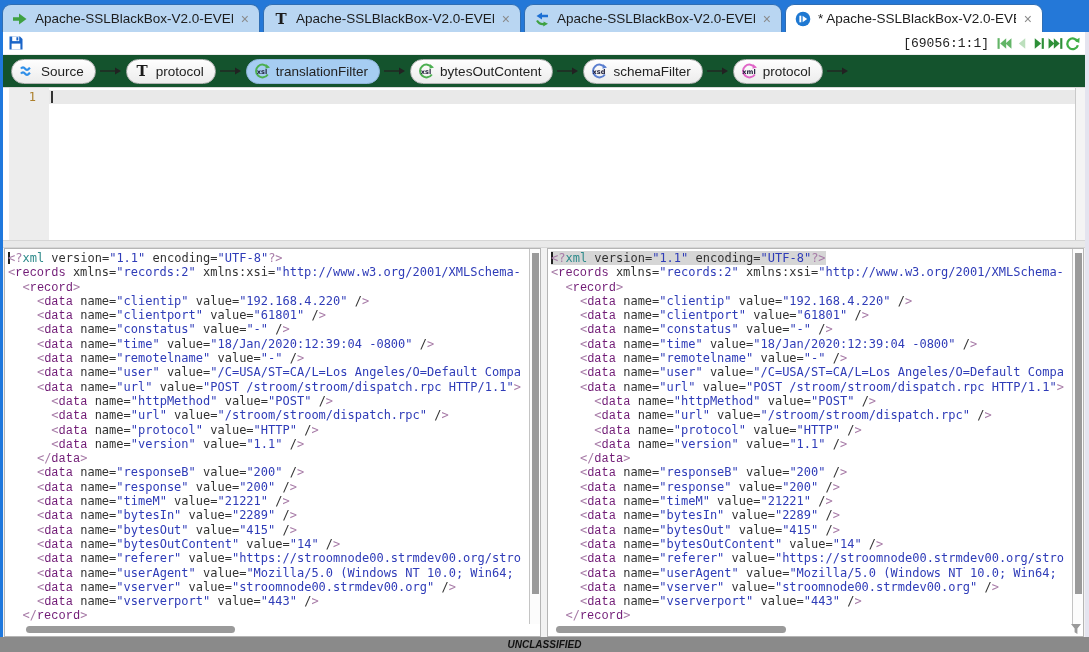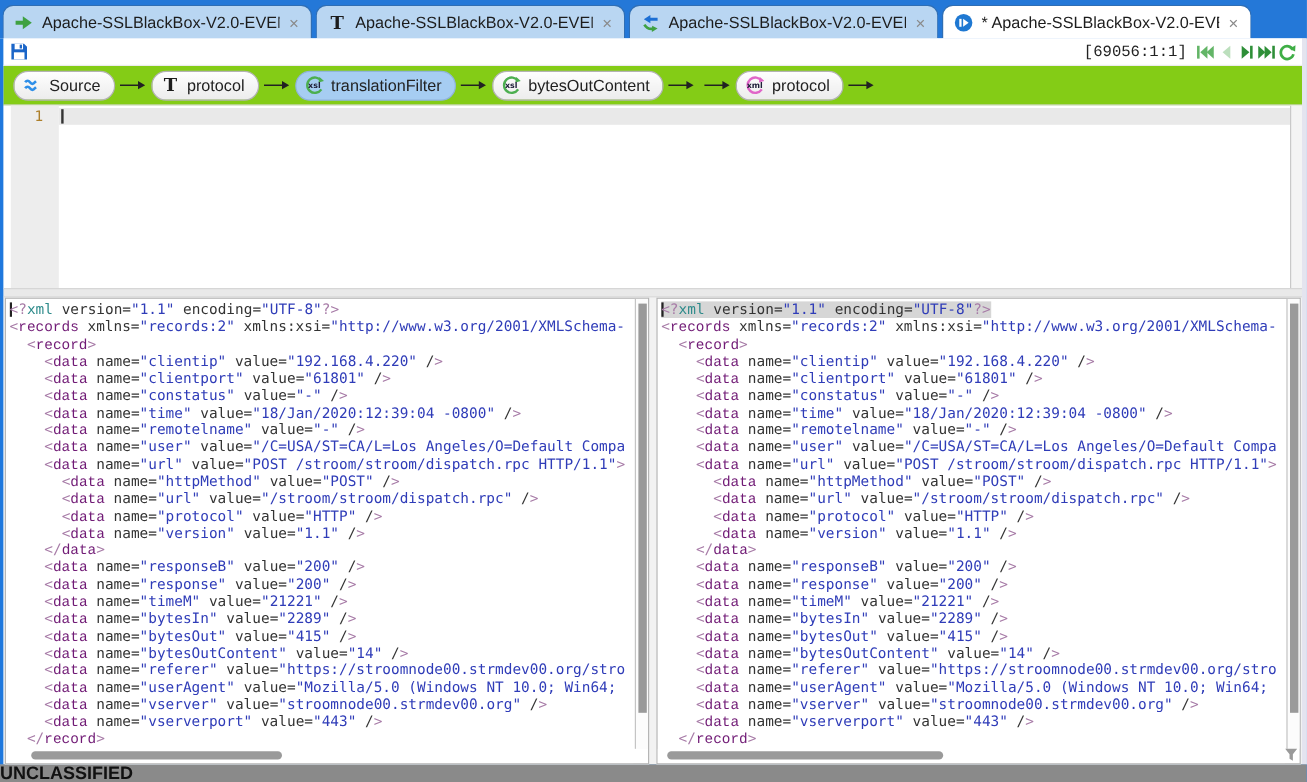--- a/index.html
+++ b/index.html
@@ -41,21 +41,21 @@
   .save-btn { width:16px; height:16px; display:inline-flex; }
   .step-pos { margin-left:auto; font-size:13px; color:#222; margin-right:7px;font-family:Liberation Mono, monospace; }
   .navbtn { width:16px; height:15px; display:inline-flex; margin-left:1px; }
   .nav-first   { color:#63b567; }
   .nav-back    { color:#bcdfbd; }
   .nav-fwd     { color:#2e8f38; }
   .nav-last    { color:#2e8f38; }
   .nav-refresh { color:#3fae46; }
 
   
-  .pipeline { height:33px; background:#84cc16; display:flex; align-items:center;
+  .pipeline { height:33px; background:#14532d; display:flex; align-items:center;
     padding-left:8px; flex:0 0 auto; border-bottom:1px solid #d8d8d8; }
   .pel {
     display:inline-flex; align-items:center; gap:6px; height:25px;
     padding:0 11px 0 7px; border:1px solid #b3b3b3; border-radius:13px;
     background:linear-gradient(#fefefe,#ececec); font-size:13.5px; color:#222;
     white-space:nowrap;
   }
   .pel.selected { background:#a6cdf2; border-color:#8fb4da; }
   .pel .picon { width:16px; height:16px; display:inline-flex; }
   .parrow { margin:0 3px; display:inline-flex; }
@@ -90,22 +90,22 @@
   .tk-str  { color:#2f3cb8; }
   .tk-punc { color:#a77ba7; }
   .vscroll { position:absolute; top:0; right:0; bottom:12px; width:11px;
     border-left:1px solid #c4c4c4; background:#fcfcfc; }
   .vthumb { position:absolute; left:2px; width:7px; top:1%; height:91%; background:#9a9a9a; }
   .hscroll { position:absolute; left:0; right:12px; bottom:0; height:12px; background:#fff; }
   .hthumb { position:absolute; top:2px; height:7px; border-radius:4px; background:#9a9a9a; }
   .funnel { position:absolute; right:1px; bottom:1px; width:12px; height:12px; display:inline-flex; }
 
   
-  .banner { height:15px; background:#8a8a8a; color:#111; font-size:15px;
-    font-weight:bold; line-height:15px; flex:0 0 auto; }
+  .banner { height:15px; background:#8a8a8a; color:#111; font-size:10px;
+    font-weight:bold; text-align:center; line-height:15px; flex:0 0 auto;font-style:italic; }
 </style>
 </head>
 <body>
 
 <div class="window">
 
   <div class="tabbar" id="tabbar">
       <div class="tab">
         <span class="ticon">
           <svg viewBox="0 0 16 16" width="16" height="16">
@@ -248,20 +248,30 @@
               <text x="8" y="10.6" font-family="DejaVu Sans, sans-serif" font-size="6.6" font-weight="bold" text-anchor="middle" fill="#20203a">xsl</text>
             </svg>
           </span>
           <span>bytesOutContent</span>
         </span>
         <span class="parrow">
           <svg viewBox="0 0 24 10" width="24" height="10">
             <path d="M1 5 H17" stroke="#222" stroke-width="1.3" fill="none"></path>
             <path d="M16 1.6 L22 5 L16 8.4 z" fill="#222"></path>
           </svg>
+        </span>
+        <span class="pel">
+          <span class="picon">
+            <svg viewBox="0 0 16 16" width="16" height="16">
+              <path d="M13.8 11.5 A6.4 6.4 0 1 1 13.8 4.5" fill="none" stroke="#5b7fd0" stroke-width="2"></path>
+              <path d="M12.2 1.2 L16 4.4 L11.4 5.8 z" fill="#5b7fd0"></path>
+              <text x="8" y="10.6" font-family="DejaVu Sans, sans-serif" font-size="6.6" font-weight="bold" text-anchor="middle" fill="#20203a">xsd</text>
+            </svg>
+          </span>
+          <span>schemaFilter</span>
         </span>
         <span class="parrow">
           <svg viewBox="0 0 24 10" width="24" height="10">
             <path d="M1 5 H17" stroke="#222" stroke-width="1.3" fill="none"></path>
             <path d="M16 1.6 L22 5 L16 8.4 z" fill="#222"></path>
           </svg>
         </span>
         <span class="pel">
           <span class="picon">
             <svg viewBox="0 0 16 16" width="16" height="16">

